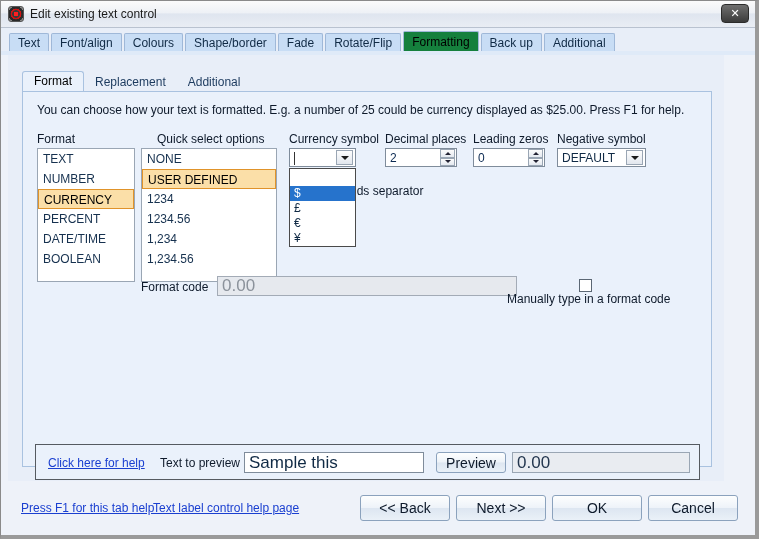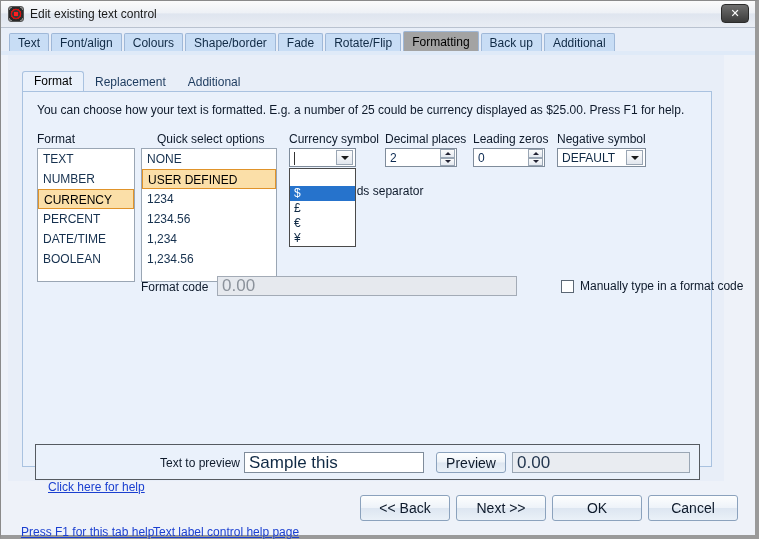--- a/index.html
+++ b/index.html
@@ -45,21 +45,21 @@
     background:#e8eef8;
     display:flex;align-items:flex-end;padding-left:8px;box-sizing:border-box;
   }
   .otab{
     height:19px;line-height:19px;padding:0 8px;margin-right:2px;
     background:#c8ddf5;border:1px solid #9fb8d8;border-bottom:none;
     box-sizing:border-box;font-size:12px;color:#102a45;cursor:pointer;
     border-radius:2px 2px 0 0;white-space:nowrap;
   }
   .otab.active{
-    background:#a3a3a3;border-color:#9fb8d8;height:21px;line-height:21px;
+    background:#15803d;border-color:#9fb8d8;height:21px;line-height:21px;
     color:#000;
   }
   .tabstrip-underline{
     position:absolute;left:0;top:50px;right:0;height:4px;background:#dfeaf8;
   }
   
   .pane{
     position:absolute;left:7px;top:54px;width:716px;height:426px;
     background:#e8eef8;box-sizing:border-box;
   }
@@ -141,21 +141,21 @@
     position:absolute;
     background:linear-gradient(to bottom,#fdfefe 0%,#eef3f9 48%,#dde6f1 52%,#eaf1f8 100%);
     border:1px solid #8ba2bd;border-radius:3px;box-sizing:border-box;
     display:flex;align-items:center;justify-content:center;
     font-size:14px;color:#0e1a2b;cursor:pointer;
   }
   .previewbox{
     position:absolute;left:12px;top:352px;width:665px;height:36px;
     border:1px solid #555a60;background:#eaf1fb;box-sizing:border-box;
   }
-  .link{color:#1a3fd0;text-decoration:underline;cursor:pointer;font-size:12px;white-space:nowrap;margin-top:24px;}
+  .link{color:#1a3fd0;text-decoration:underline;cursor:pointer;font-size:12px;white-space:nowrap;}
   .footer{position:absolute;left:0;top:480px;right:0;height:55px;}
 </style>
 </head>
 <body>
 
 <div class="window">
 
   <div class="titlebar">
     <div class="app-icon"></div>
     <div class="title-text">Edit existing text control</div>
@@ -257,21 +257,21 @@
       <div class="fieldlabel" style="left:534px;top:40px;">Negative symbol</div>
       <div class="combo" style="left:534px;top:56px;width:89px;">
         <div class="val">DEFAULT</div>
         <div class="arrowbtn">
             <div class="caret"></div>
           </div>
       </div>
 
       <div class="fieldlabel" style="left:118px;top:188px;text-align:right;">Format code</div>
       <div class="textinput disabled" style="left:194px;top:184px;width:300px;">0.00</div>
-      <div class="checkrow" style="left:538px;top:187px;">
+      <div class="checkrow" style="left:484px;top:187px;flex-direction:column;">
         <div class="checkbox"></div>
         <span>Manually type in a format code</span>
       </div>
 
       <div class="previewbox">
         <span class="link" style="position:absolute;left:12px;top:11px;">Click here for help</span>
         <span class="fieldlabel" style="left:124px;top:11px;">Text to preview</span>
         <div class="textinput" style="left:208px;top:7px;width:180px;height:21px;">Sample this</div>
         <div class="btn" style="left:400px;top:7px;width:70px;height:21px;">Preview</div>
         <div class="textinput readonly" style="left:476px;top:7px;width:178px;height:21px;">0.00</div>

